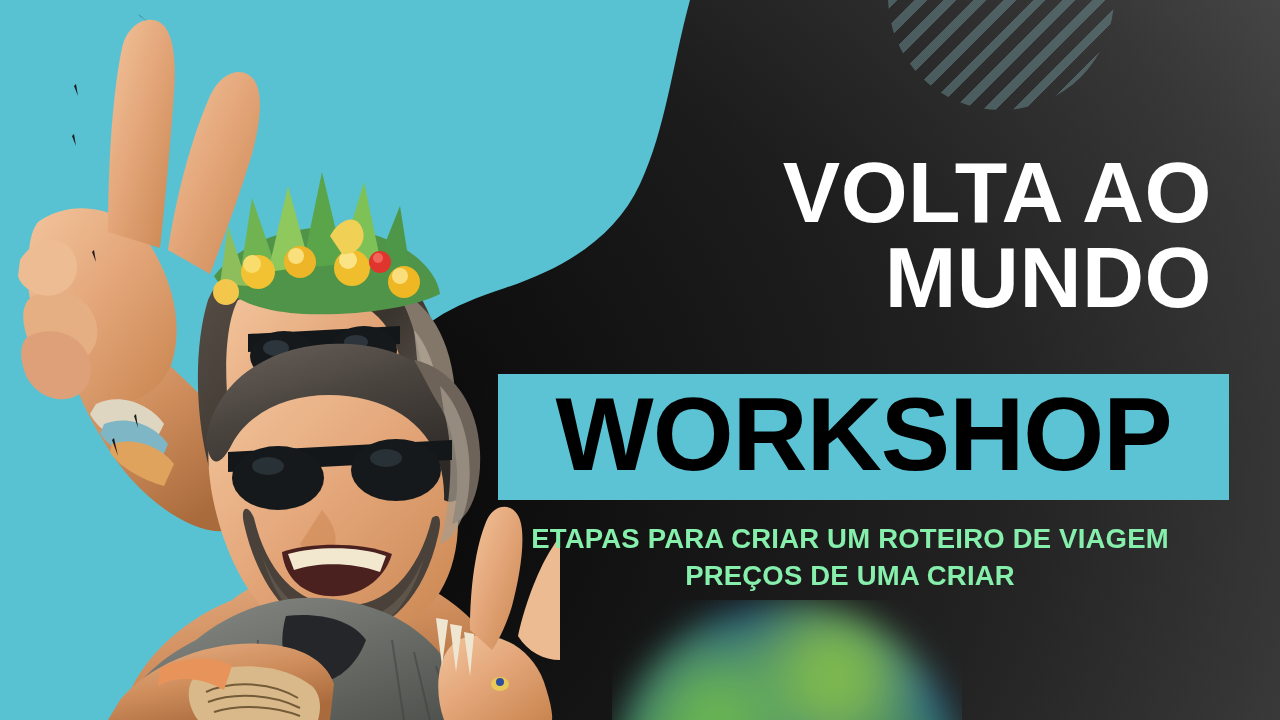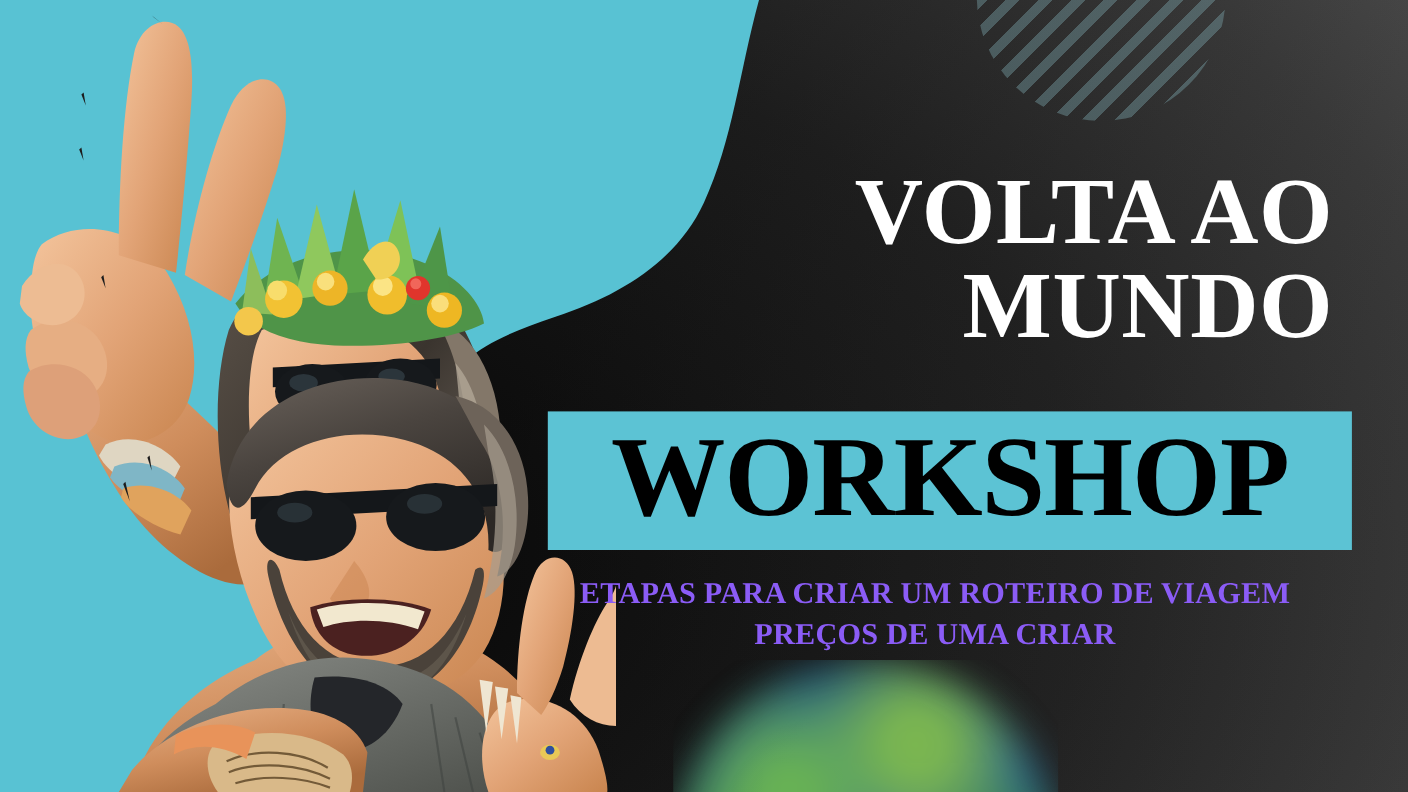--- a/index.html
+++ b/index.html
@@ -1,18 +1,18 @@
 <!DOCTYPE html>
 <html><head>
 <meta charset="utf-8">
 <style>
   html,body{margin:0;padding:0;background:#000;}
   #stage{
     position:relative;width:1280px;height:720px;overflow:hidden;
-    font-family:Liberation Serif, serif;
+    font-family:Liberation Sans, sans-serif;
     background:#1d1d1d;
   }
 
   
   .bg-dark{
     position:absolute;inset:0;
     background:
       radial-gradient(120% 130% at 12% 70%, #050505 0%, #121212 28%, #1e1e1e 55%, #333333 80%, #4a4a4a 100%);
   }
   .bg-dark::after{
@@ -74,21 +74,21 @@
   .ws-text{
     color:#000;font-weight:700;font-size:104px;line-height:1;
     letter-spacing:-1px;white-space:nowrap;
     transform:translateY(-3px);
   }
 
   .sub{
     position:absolute;left:470px;top:521px;width:760px;text-align:center;
   }
   .sub-line{
-    color:#8b5cf6;font-weight:700;font-size:27.5px;line-height:1.33;
+    color:#86efac;font-weight:700;font-size:27.5px;line-height:1.33;
     letter-spacing:.2px;white-space:nowrap;
   }
 </style>
 </head>
 <body>
 
 <div id="stage">
 
   <div class="bg-dark"></div>
 

